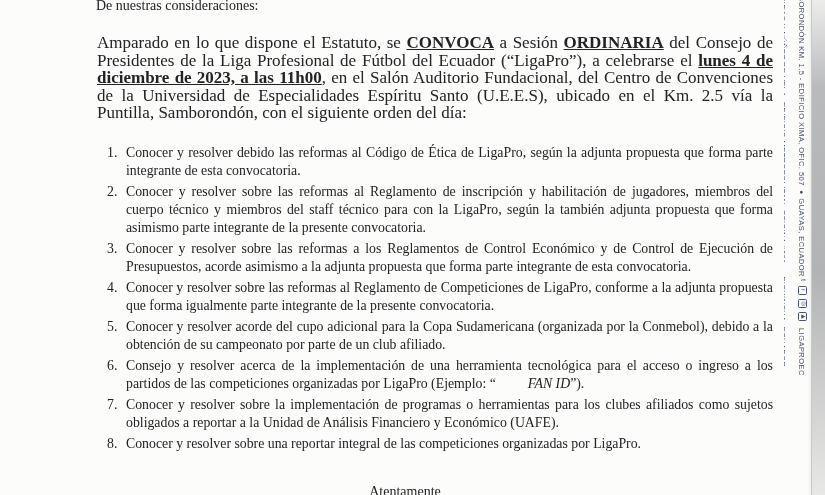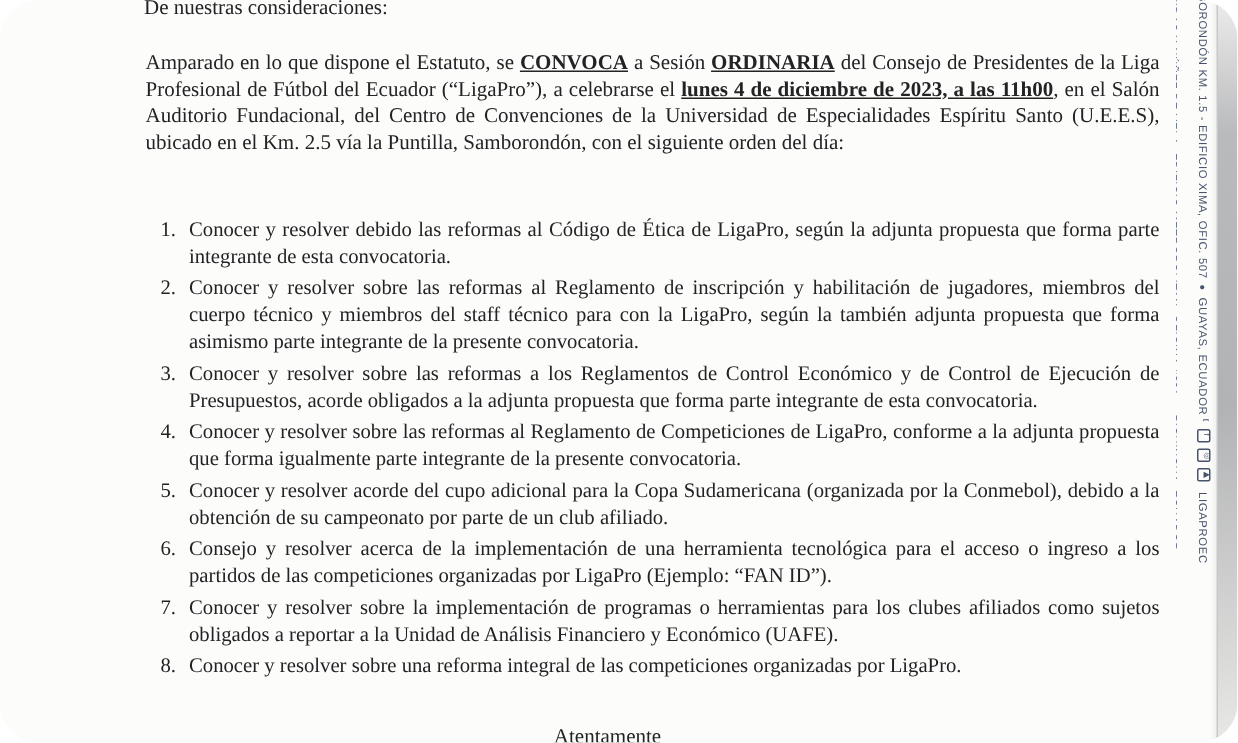--- a/index.html
+++ b/index.html
@@ -3,33 +3,32 @@
 <meta charset="utf-8">
 <style>
   html,body{margin:0;padding:0;}
   .photo{
     position:relative;
     width:825px;height:495px;
     background:var(--paper,#fcfcfb);
     overflow:hidden;
     font-family:"Liberation Serif", serif;
     color:var(--ink,#232325);
-    border-radius:26px;
   }
   
   .greeting{
     position:absolute;left:96px;top:-3px;margin:0;
     font-size:14px;line-height:18px;
   }
   .para{
     position:absolute;left:97px;top:34px;width:676px;margin:0;
-    font-size:14px;line-height:17.6px;text-align:justify;
+    font-size:17px;line-height:17.6px;text-align:justify;
   }
   .bu{font-weight:bold;text-decoration:underline;}
-  .it{}
+  .it{font-style:italic;margin-left:32px;}
   .agenda{
     position:absolute;left:97px;top:144px;width:676px;
     font-size:13.8px;line-height:18px;
   }
   .agenda-item{display:flex;margin:0 0 3px 0;}
   .agenda-item .num{flex:0 0 19px;padding-left:10px;box-sizing:content-box;}
   .agenda-item .txt{flex:1;text-align:justify;}
   .closing{
     position:absolute;left:330px;top:483px;width:150px;margin:0;
     font-size:14px;line-height:18px;text-align:center;
@@ -78,41 +77,41 @@
       <div class="agenda-item">
         <span class="num">1.</span>
         <span class="txt"><span>Conocer y resolver debido las reformas al Código de Ética de LigaPro, según la adjunta propuesta que forma parte integrante de esta convocatoria.</span></span>
       </div>
       <div class="agenda-item">
         <span class="num">2.</span>
         <span class="txt"><span>Conocer y resolver sobre las reformas al Reglamento de inscripción y habilitación de jugadores, miembros del cuerpo técnico y miembros del staff técnico para con la LigaPro, según la también adjunta propuesta que forma asimismo parte integrante de la presente convocatoria.</span></span>
       </div>
       <div class="agenda-item">
         <span class="num">3.</span>
-        <span class="txt"><span>Conocer y resolver sobre las reformas a los Reglamentos de Control Económico y de Control de Ejecución de Presupuestos, acorde obligados a la adjunta propuesta que forma parte integrante de esta convocatoria.</span></span>
+        <span class="txt"><span>Conocer y resolver sobre las reformas a los Reglamentos de Control Económico y de Control de Ejecución de Presupuestos, acorde asimismo a la adjunta propuesta que forma parte integrante de esta convocatoria.</span></span>
       </div>
       <div class="agenda-item">
         <span class="num">4.</span>
         <span class="txt"><span>Conocer y resolver sobre las reformas al Reglamento de Competiciones de LigaPro, conforme a la adjunta propuesta que forma igualmente parte integrante de la presente convocatoria.</span></span>
       </div>
       <div class="agenda-item">
         <span class="num">5.</span>
         <span class="txt"><span>Conocer y resolver acorde del cupo adicional para la Copa Sudamericana (organizada por la Conmebol), debido a la obtención de su campeonato por parte de un club afiliado.</span></span>
       </div>
       <div class="agenda-item">
         <span class="num">6.</span>
         <span class="txt"><span>Consejo y resolver acerca de la implementación de una herramienta tecnológica para el acceso o ingreso a los partidos de las competiciones organizadas por LigaPro (Ejemplo: “</span><span class="it">FAN ID</span><span>”).</span></span>
       </div>
       <div class="agenda-item">
         <span class="num">7.</span>
         <span class="txt"><span>Conocer y resolver sobre la implementación de programas o herramientas para los clubes afiliados como sujetos obligados a reportar a la Unidad de Análisis Financiero y Económico (UAFE).</span></span>
       </div>
       <div class="agenda-item">
         <span class="num">8.</span>
-        <span class="txt"><span>Conocer y resolver sobre una reforma integral de las competiciones organizadas por LigaPro.</span></span>
+        <span class="txt"><span>Conocer y resolver sobre una reportar integral de las competiciones organizadas por LigaPro.</span></span>
       </div>
     </div>
 
   <p class="closing">Atentamente</p>
 
   <div class="sidebar">
     <div class="side-line">
       <span>BORONDÓN KM. 1.5 - EDIFICIO XIMA, OFIC. 507</span>
       <span class="pin">●</span>
       <span>GUAYAS, ECUADOR</span>

